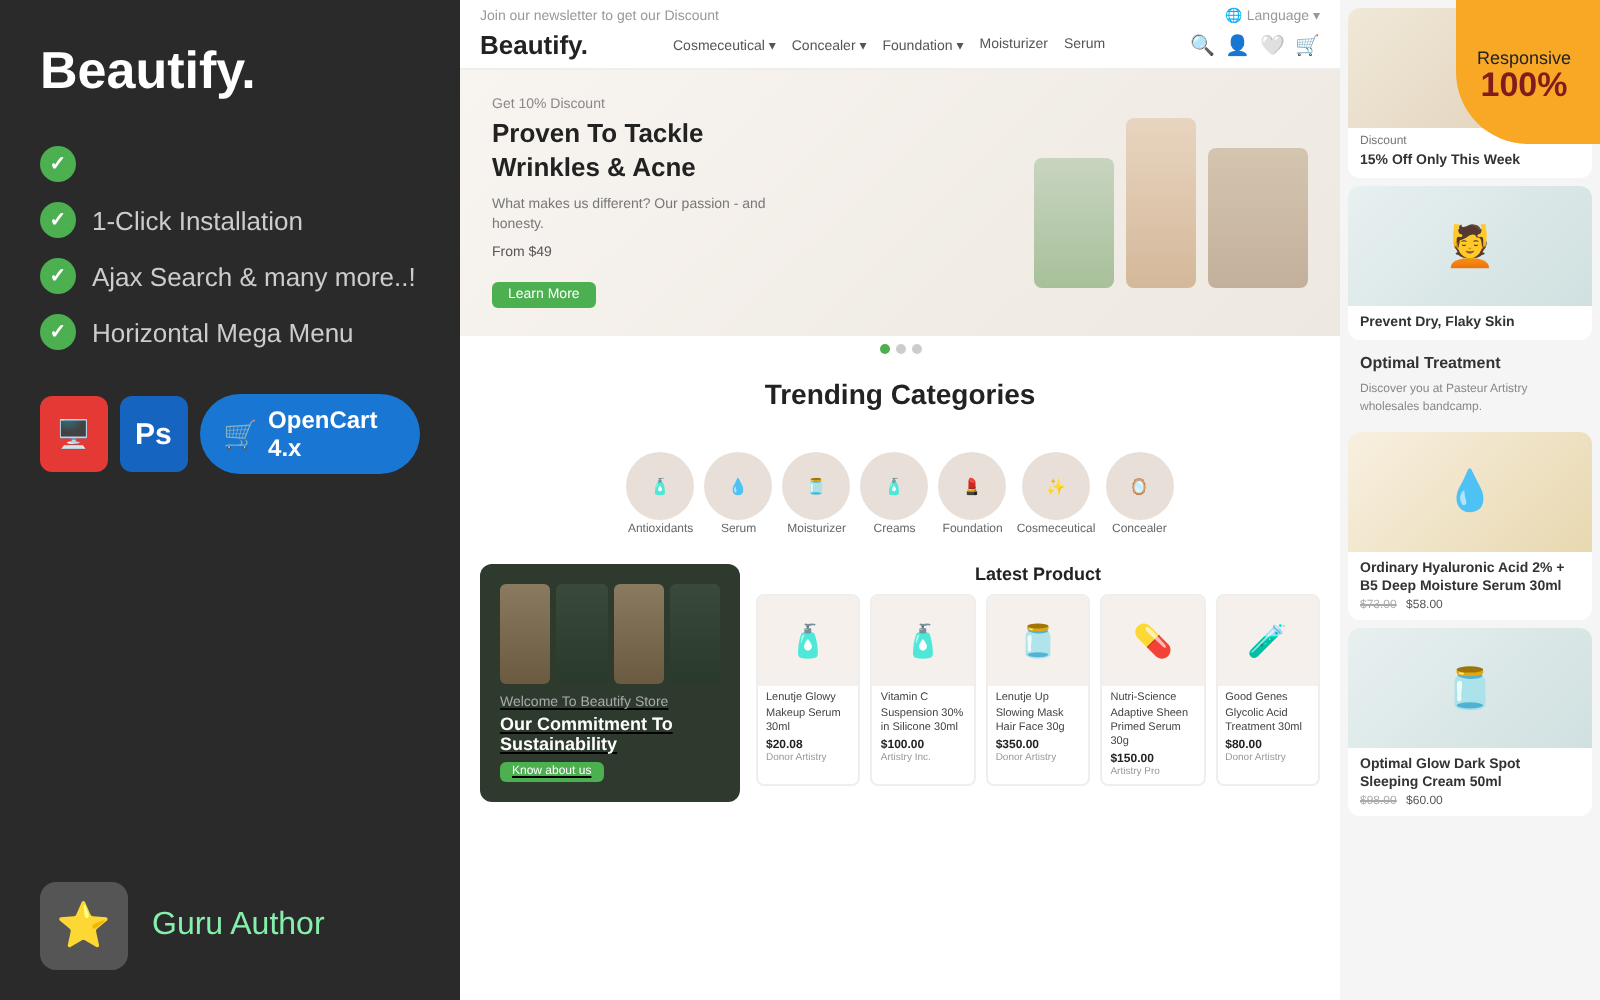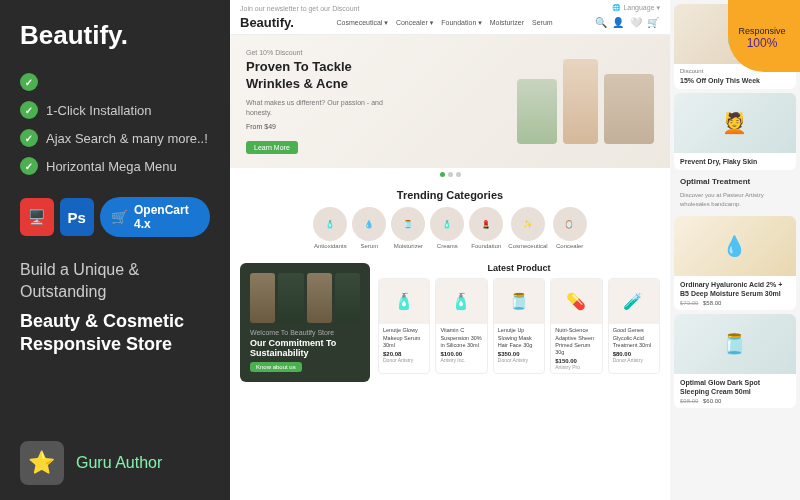--- a/index.html
+++ b/index.html
@@ -173,23 +173,23 @@
       padding-top: 4px;
       padding-right: 4px;
     }
     .responsive-badge .resp-text {
       font-size: 9px;
       font-weight: normal;
       color: #222;
       line-height: 1.1;
     }
     .responsive-badge .resp-percent {
-      font-size: 12px;
-      font-weight: 400;
-      color: #4c1d95;
+      font-size: 17px;
+      font-weight: 700;
+      color: #7f1d1d;
       line-height: 1;
     }
 
     
     .store-preview {
       flex: 1;
       display: flex;
       overflow: hidden;
     }
 
@@ -321,25 +321,25 @@
       border-radius: 50%;
       background: #ccc;
     }
     .dot.active { background: #4caf50; }
 
     
     .categories-section {
       padding: 8px 10px;
     }
     .section-title {
-      font-size: 11px;
+      font-size: 14px;
       font-weight: 700;
       color: #222;
       text-align: center;
-      margin-bottom: 6px;
+      margin-bottom: 21px;
     }
     .categories-grid {
       display: flex;
       gap: 5px;
       justify-content: center;
     }
     .category-item {
       display: flex;
       flex-direction: column;
       align-items: center;
@@ -372,20 +372,21 @@
     
     .sustainability-card {
       width: 130px;
       min-width: 130px;
       background: #2d3a2d;
       border-radius: 6px;
       padding: 10px;
       display: flex;
       flex-direction: column;
       justify-content: center;
+      text-decoration: underline;
     }
     .sust-products {
       display: flex;
       gap: 3px;
       margin-bottom: 6px;
     }
     .sust-product {
       width: 30px;
       height: 50px;
       background: linear-gradient(180deg, #8a7a60 0%, #6a5a40 100%);
@@ -560,24 +561,20 @@
       </div>
       <div class="badge-blue">
         <span style="font-size:15px;">Ps</span>
       </div>
       <div class="badge-opencart">
         <span class="cart-icon">🛒</span>
         <span>OpenCart 4.x</span>
       </div>
     </div>
 
-    <div class="sidebar-desc">
-      <div class="build-text">Build a Unique &amp; Outstanding</div>
-      <div class="store-title">Beauty &amp; Cosmetic Responsive Store</div>
-    </div>
   </div>
 
   <div class="author-section">
     <div class="author-avatar">⭐</div>
     <div class="author-name">Guru Author</div>
   </div>
 </div>
 
 <div class="main-content">
 

